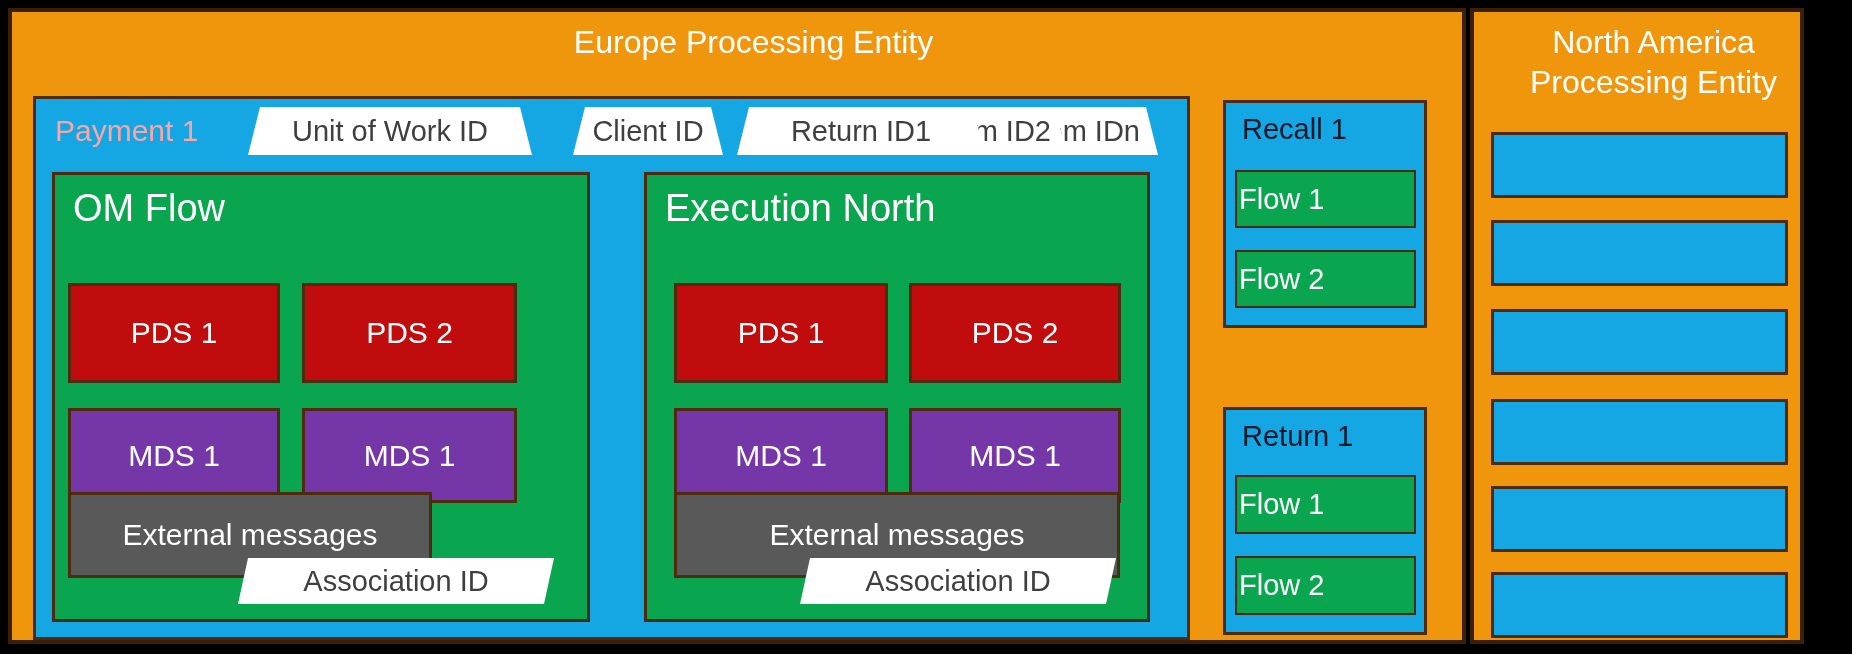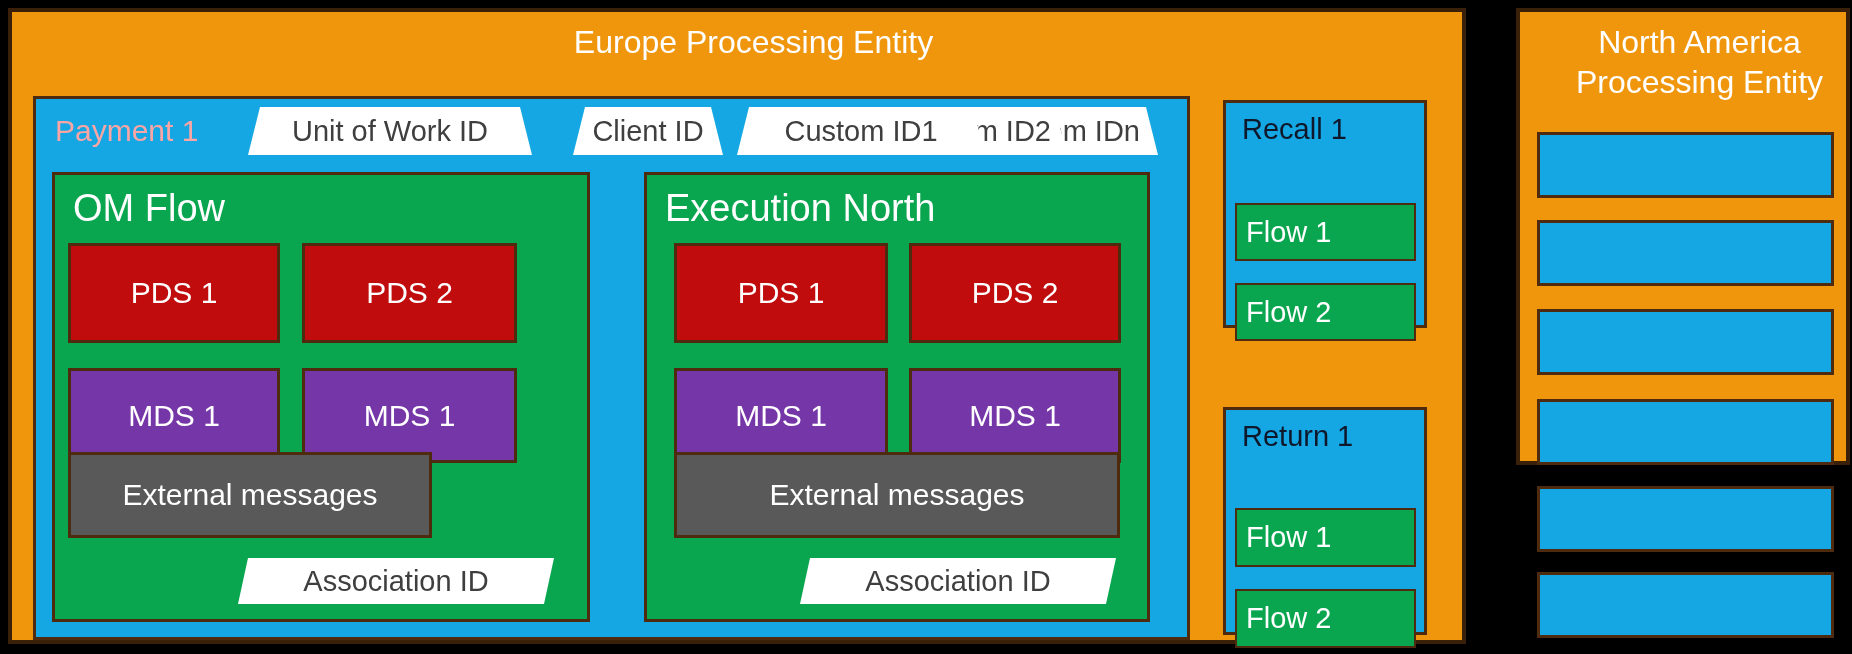--- a/index.html
+++ b/index.html
@@ -7,21 +7,21 @@
     position:relative;width:1852px;height:654px;background:#000;
     font-family:"Liberation Sans", sans-serif;overflow:hidden;
   }
   .abs{position:absolute;box-sizing:border-box;}
 
   
   .entity{
     background:#F0960C;border:4px solid #3A2008;
   }
   #europe-box{left:8px;top:8px;width:1458px;height:636px;}
-  #na-box{left:1516px;top:8px;width:334px;height:457px;}
+  #na-box{left:1470px;top:8px;width:334px;height:636px;}
 
   .entity-title{
     color:#fff;font-size:32px;text-align:center;line-height:40px;
     padding-top:10px;white-space:pre-line;padding-left:33px;
   }
 
   #payment-box{
     left:33px;top:96px;width:1157px;height:544px;
     background:#14A7E3;border:3px solid #4E2B0E;
   }
@@ -44,21 +44,21 @@
   #tag-customn{left:898px;top:107px;width:260px;z-index:2;text-align:right;padding-right:18px;}
 
   
   .flow-big{background:#0AA64F;border:3px solid #4E2B0E;}
   #om-flow-box  {left:52px; top:172px;width:538px;height:450px;}
   #exec-flow-box{left:644px;top:172px;width:506px;height:450px;}
   .flow-title{color:#fff;font-size:38px;padding:12px 0 0 18px;}
 
   .node{
     border:3px solid #4E2B0E;color:#fff;font-size:30px;
-    display:flex;align-items:center;justify-content:center;text-align:center;
+    display:flex;align-items:center;justify-content:center;text-align:center;margin-top:40px;
   }
   .pds{background:#C00C0C;}
   .mds{background:#7536A8;}
   .ext{background:#595959;}
 
   
   #om-pds1{left:68px; top:243px;width:212px;height:100px;}
   #om-pds2{left:302px;top:243px;width:215px;height:100px;}
   #om-mds1{left:68px; top:368px;width:212px;height:95px;}
   #om-mds2{left:302px;top:368px;width:215px;height:95px;}
@@ -75,21 +75,21 @@
 
   .assoc-tag{height:46px;line-height:46px;}
 
   
   .side-box{background:#14A7E3;border:3px solid #4E2B0E;}
   #recall-box{left:1223px;top:100px;width:204px;height:228px;}
   #return-box{left:1223px;top:407px;width:204px;height:228px;}
   .side-title{color:#0f172a;font-size:29px;padding:10px 0 0 16px;}
   .flow-small{
     background:#0AA64F;border:2px solid #4E2B0E;color:#fff;font-size:29px;
-    display:flex;align-items:center;padding-left:9px;margin-top:33px;
+    display:flex;align-items:center;padding-left:2px;
   }
   #recall-flow1{left:1235px;top:170px;width:181px;height:58px;}
   #recall-flow2{left:1235px;top:250px;width:181px;height:58px;}
   #return-flow1{left:1235px;top:475px;width:181px;height:59px;}
   #return-flow2{left:1235px;top:556px;width:181px;height:59px;}
 
   
   .na-slot{
     position:absolute;box-sizing:border-box;
     left:17px;width:297px;height:66px;
@@ -105,21 +105,21 @@
     <div class="entity-title">Europe Processing Entity</div>
   </div>
 
   <div class="abs" id="payment-box"></div>
   <div class="abs" id="payment-label">Payment 1</div>
 
   <div class="abs tag tag-trap" id="tag-unit">Unit of Work ID</div>
   <div class="abs tag tag-trap" id="tag-client">Client ID</div>
   <div class="abs tag tag-trap" id="tag-customn">Custom IDn</div>
   <div class="abs tag tag-trap" id="tag-custom2">Custom ID2</div>
-  <div class="abs tag tag-trap" id="tag-custom1">Custom ID1</div>
+  <div class="abs tag tag-trap" id="tag-custom1">Return ID1</div>
 
   <div class="abs flow-big" id="om-flow-box">
     <div class="flow-title">OM Flow</div>
   </div>
   <div class="abs node pds" id="om-pds1">PDS 1</div>
   <div class="abs node pds" id="om-pds2">PDS 2</div>
   <div class="abs node mds" id="om-mds1">MDS 1</div>
   <div class="abs node mds" id="om-mds2">MDS 1</div>
   <div class="abs node ext" id="om-ext">External messages</div>
   <div class="abs tag tag-para assoc-tag" id="om-assoc">Association ID</div>

